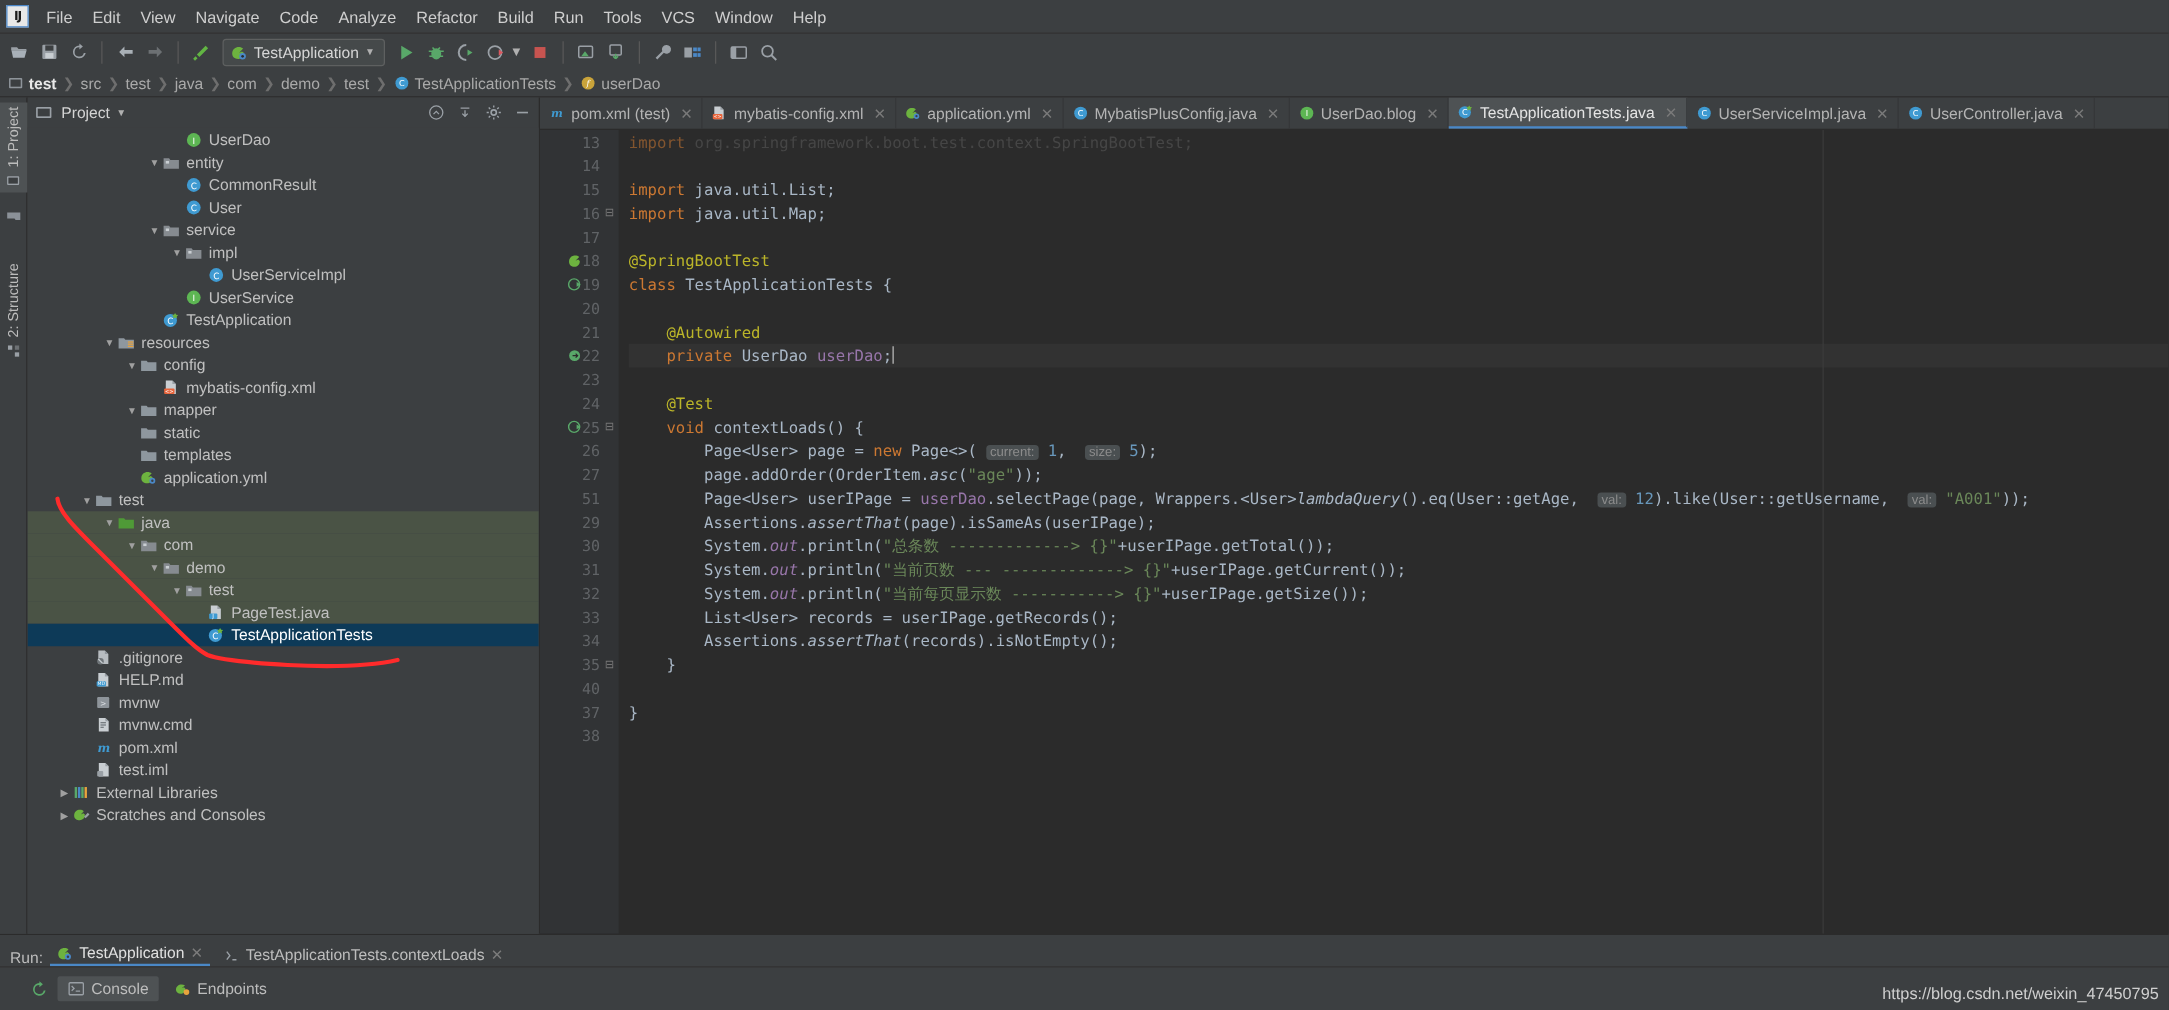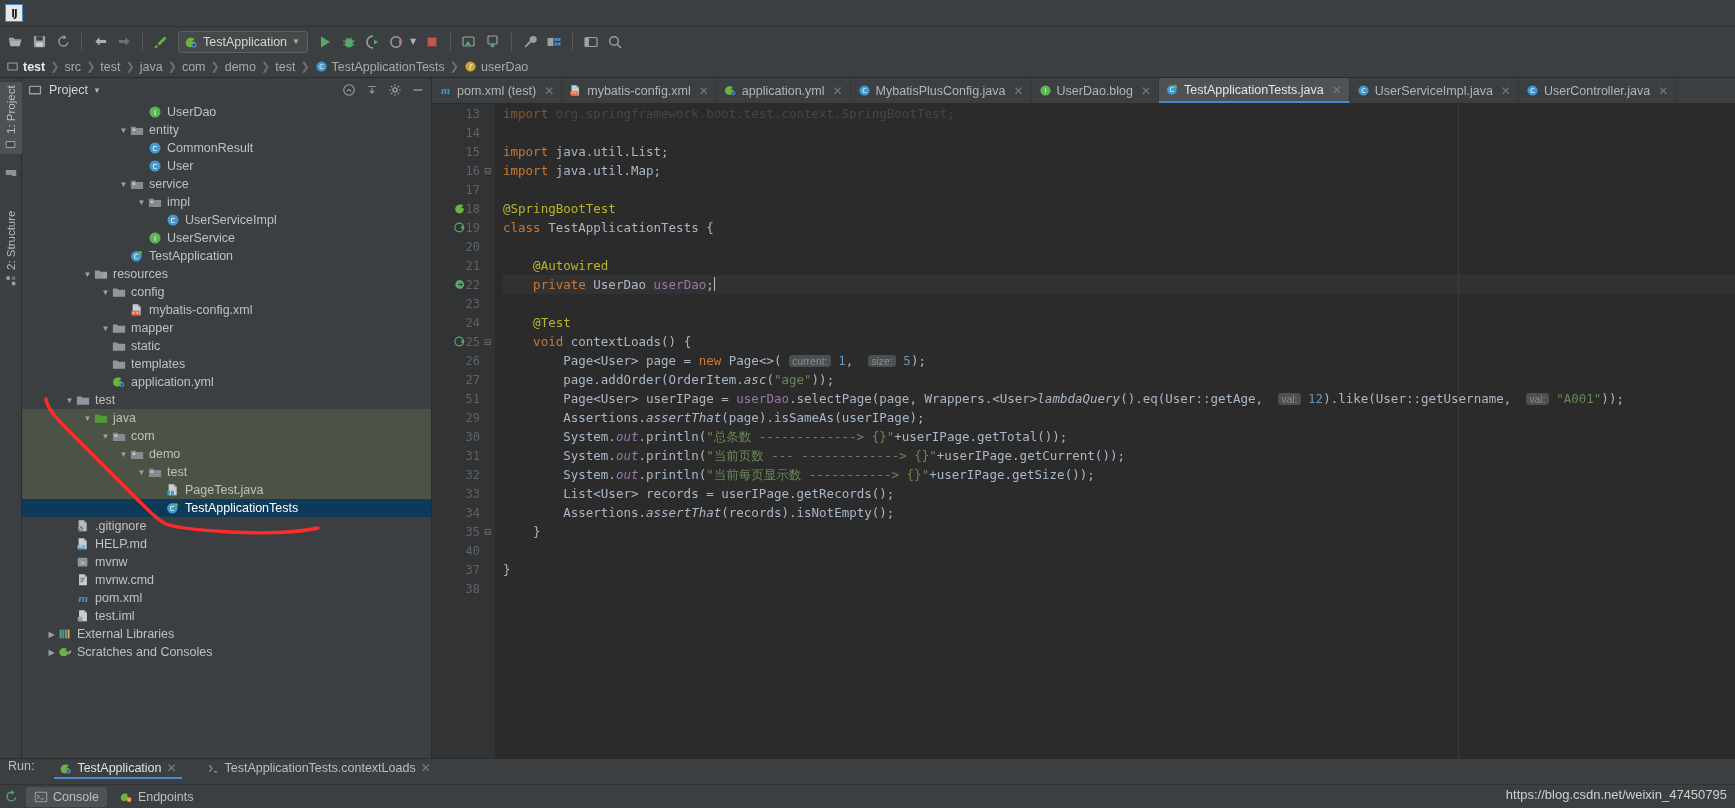--- a/index.html
+++ b/index.html
@@ -144,28 +144,28 @@
   .hint {
     background: #4a4f51; color: #8c8c8c; font-size: 10.5px; border-radius: 3px;
     padding: 0 3px; font-family: "Liberation Sans", sans-serif;
   }
   .caret { display: inline-block; width: 1px; height: 14px; background: #bbbbbb; vertical-align: -2px; }
   .rmargin { position: absolute; top: 0; bottom: 0; width: 1px; background: #3b3b3b; }
 
   
   .runpanel { flex: 0 0 auto; background: #3c3f41; border-top: 1px solid #2b2b2b; }
   .runrow {
-    height: 25px; display: flex; align-items: flex-start; padding: 0 8px; gap: 20px;
+    height: 25px; display: flex; align-items: flex-end; padding: 0 8px; gap: 6px;
     font-size: 12.5px; color: #bdbdbd; font-family: "Liberation Sans", sans-serif;
   }
   .runtab { display: flex; align-items: center; gap: 5px; padding: 2px 5px; }
   .runtab.active { border-bottom: 2px solid #4a88c7; color: #e0e0e0; }
   .runtab .close { color: #7c7c7c; font-size: 12px; }
   .statusrow {
-    height: 24px; display: flex; align-items: center; padding: 0 0; gap: 4px;
+    height: 35px; display: flex; align-items: center; padding: 0 20px; gap: 4px;
     font-size: 12.5px; color: #bdbdbd; font-family: "Liberation Sans", sans-serif;
     position: relative; border-top: 1px solid #323232;
   }
   .sbtn {
     display: flex; align-items: center; gap: 5px; padding: 3px 8px; border-radius: 2px;
   }
   .sbtn.active { background: #4e5254; }
   .watermark {
     position: absolute; right: 8px; bottom: 6px; color: #cfcfcf; font-size: 13px;
     font-family: "Liberation Sans", sans-serif;
@@ -175,20 +175,35 @@
   .annot { position: absolute; left: 0; top: 0; pointer-events: none; }
   svg { display: block; }
 </style>
 </head>
 <body>
 
 <div class="app">
 
   <div class="menubar">
     <div class="ij-logo">IJ</div>
+    <div id="menu-items" style="display:flex;align-items:center;">
+        <div class="menu-item">File</div>
+        <div class="menu-item">Edit</div>
+        <div class="menu-item">View</div>
+        <div class="menu-item">Navigate</div>
+        <div class="menu-item">Code</div>
+        <div class="menu-item">Analyze</div>
+        <div class="menu-item">Refactor</div>
+        <div class="menu-item">Build</div>
+        <div class="menu-item">Run</div>
+        <div class="menu-item">Tools</div>
+        <div class="menu-item">VCS</div>
+        <div class="menu-item">Window</div>
+        <div class="menu-item">Help</div>
+      </div>
   </div>
 
   <div class="toolbar">
     <div class="tb-btn">
       <svg width="15" height="15" viewBox="0 0 16 16">
           <path d="M1 4h5l1.3 1.6H14v1H1z" fill="#9aa0a6"></path>
           <path d="M1.2 6.6h13L12.4 13H2.6z" fill="#a8b0b8"></path>
         </svg>
     </div>
     <div class="tb-btn">

